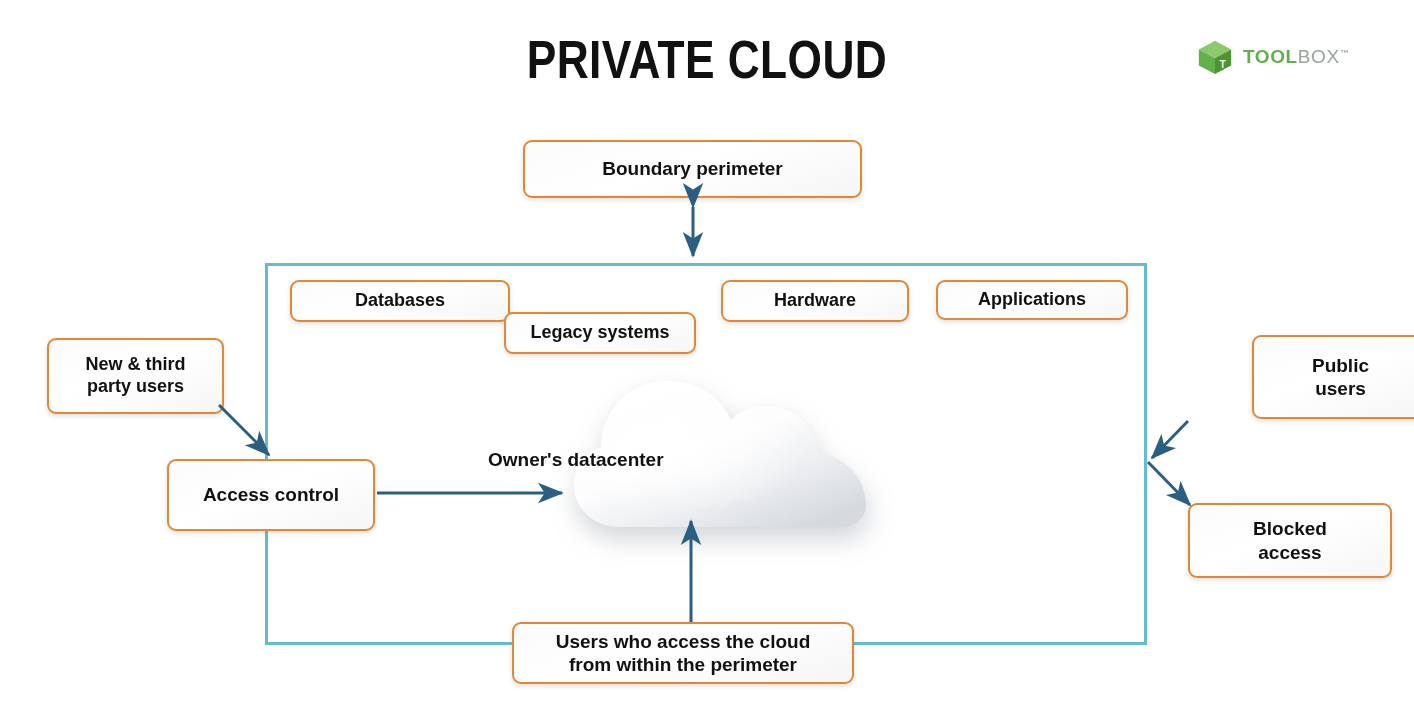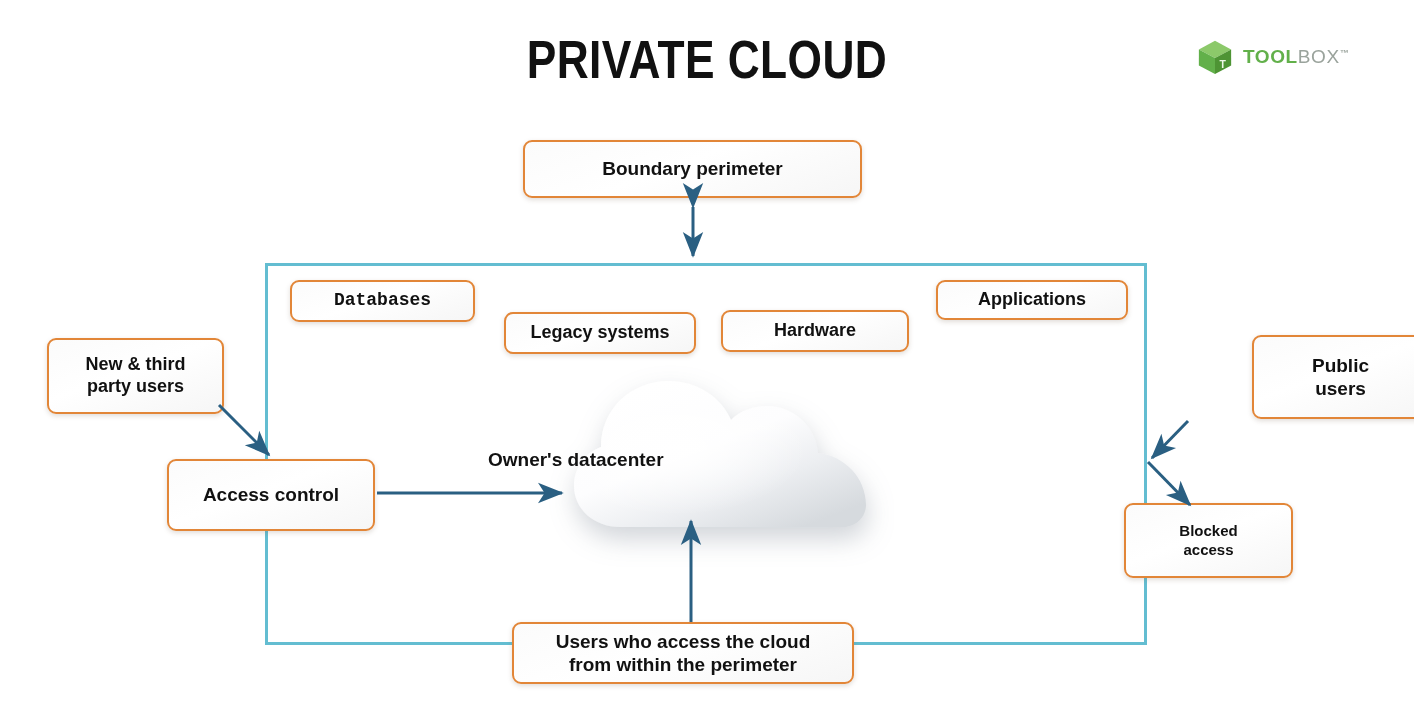--- a/index.html
+++ b/index.html
@@ -80,28 +80,28 @@
     align-items: center;
     justify-content: center;
     text-align: center;
     color: #111111;
     font-weight: bold;
     line-height: 1.22;
     padding: 18px 6px;
   }
 
   #box-boundary     { left:523px;  top:140px; width:339px; height:58px;  font-size:19px; }
-  #box-databases    { left:290px;  top:280px; width:185px; height:42px;  font-size:18px;font-family:Liberation Mono, monospace; }
+  #box-databases    { left:290px;  top:280px; width:220px; height:42px;  font-size:18px; }
   #box-legacy       { left:504px;  top:280px; width:192px; height:42px;  font-size:18px;margin-top:32px; }
-  #box-hardware     { left:721px;  top:280px; width:188px; height:42px;  font-size:18px;margin-top:30px; }
+  #box-hardware     { left:721px;  top:280px; width:188px; height:42px;  font-size:18px; }
   #box-applications { left:936px;  top:280px; width:192px; height:36px;  font-size:18px; }
   #box-newthird     { left:47px;   top:338px; width:177px; height:76px;  font-size:18px; }
   #box-access       { left:167px;  top:459px; width:208px; height:72px;  font-size:19px; }
   #box-public       { left:1252px; top:335px; width:177px; height:84px;  font-size:19px; }
-  #box-blocked      { left:1124px; top:503px; width:169px; height:75px;  font-size:15px; }
+  #box-blocked      { left:1188px; top:503px; width:204px; height:75px;  font-size:19px; }
   #box-inperimeter  { left:512px;  top:622px; width:342px; height:62px;  font-size:19px; z-index:6; }
 
   
   #cloud-wrap {
     position: absolute;
     left: 488px;
     top: 345px;
     width: 406px;
     height: 245px;
     z-index: 2;

